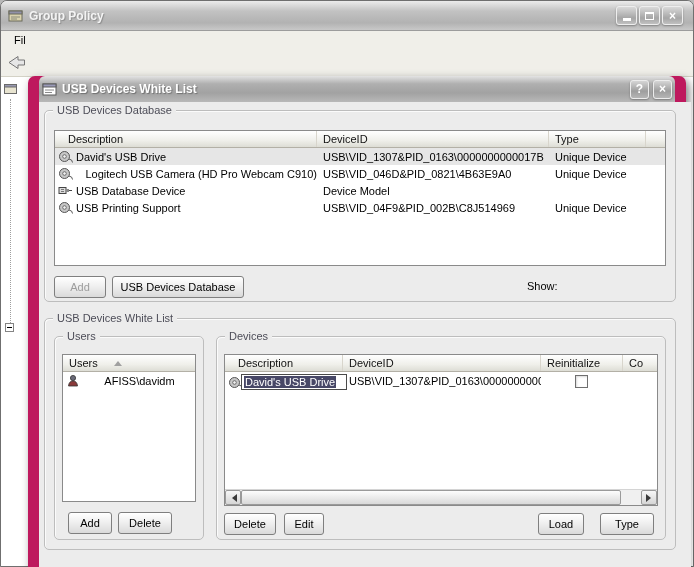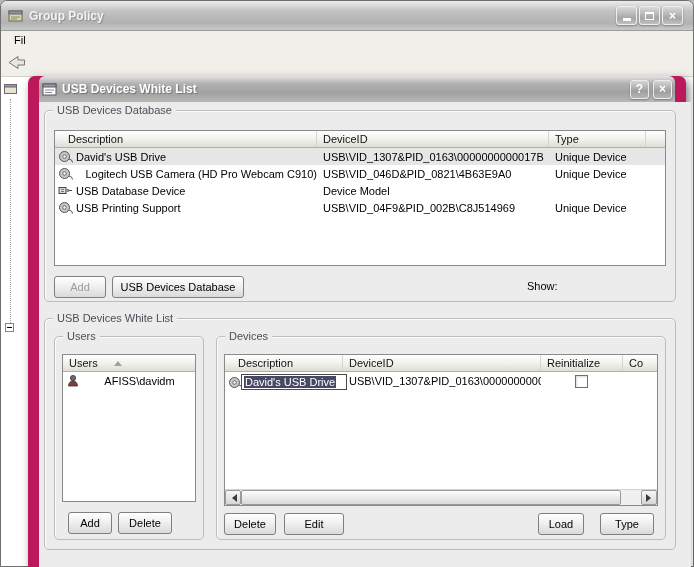--- a/index.html
+++ b/index.html
@@ -273,21 +273,21 @@
           <span class="sb-btn sb-left">
               <span class="tri-left"></span>
             </span>
           <span class="sb-thumb"></span>
           <span class="sb-btn sb-right">
               <span class="tri-right"></span>
             </span>
         </div>
       </div>
       <div class="btn" style="left:185px;top:411px;width:52px;">Delete</div>
-      <div class="btn" style="left:245px;top:411px;width:60px;">Edit</div>
+      <div class="btn" style="left:245px;top:411px;width:40px;">Edit</div>
       <div class="btn" style="left:499px;top:411px;width:46px;">Load</div>
       <div class="btn" style="left:561px;top:411px;width:54px;">Type</div>
 
       <div class="btn big" style="left:406px;top:470px;width:75px;">OK</div>
       <div class="btn big" style="left:563px;top:470px;width:74px;">Apply</div>
       <div class="btn big" style="left:485px;top:470px;width:74px;">Cancel</div>
 
     </div>
   </div>
 

